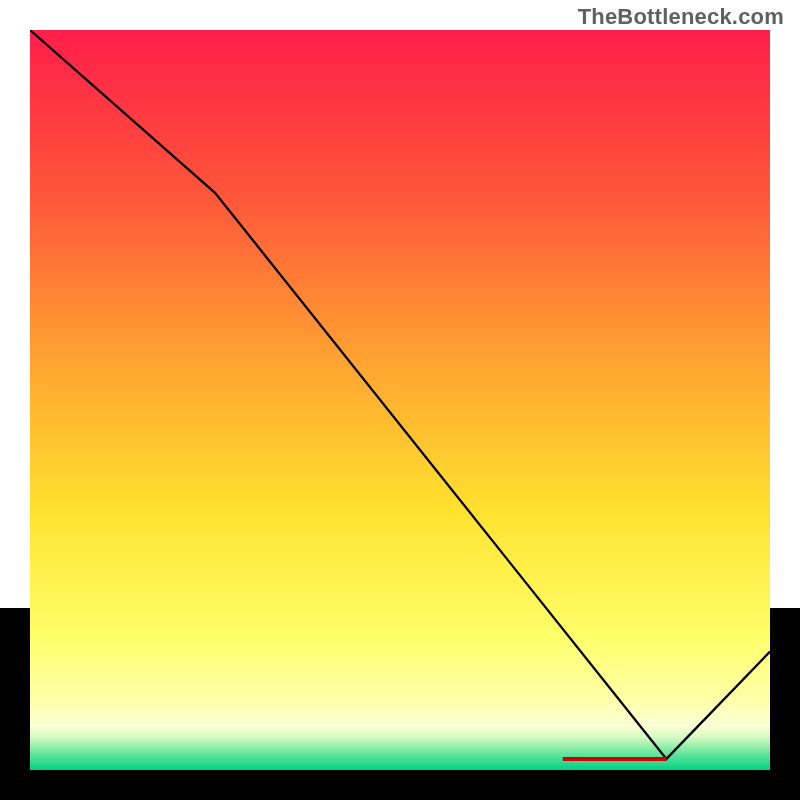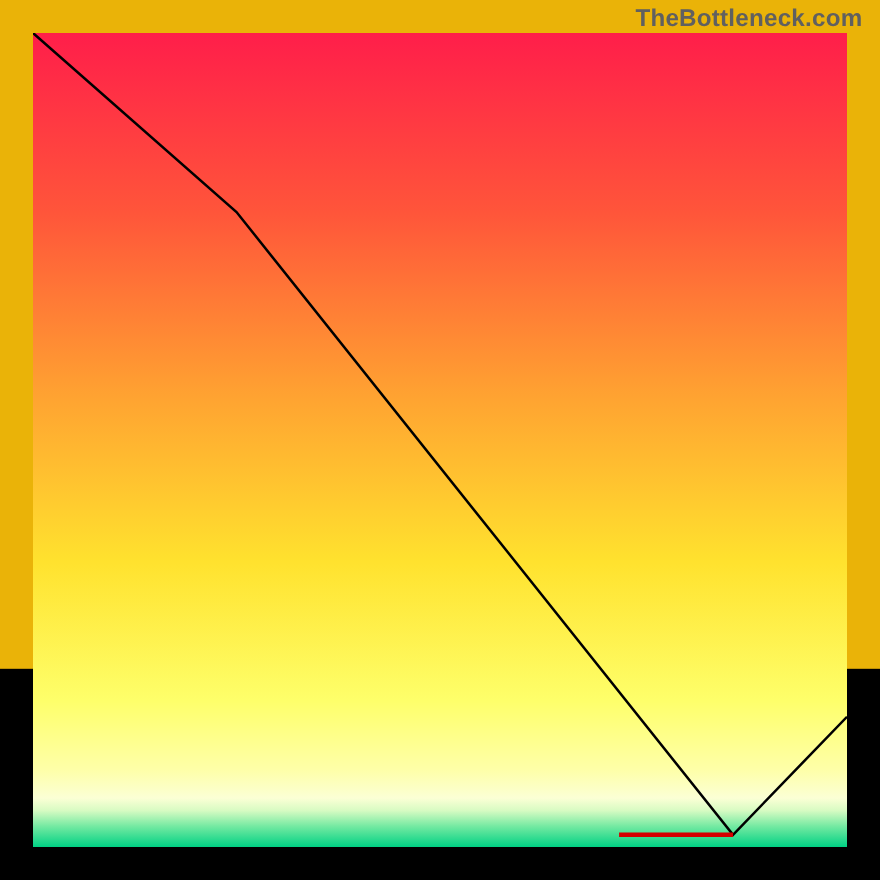--- a/index.html
+++ b/index.html
@@ -8,21 +8,21 @@
     width: 800px;
     height: 800px;
     background: #000;
     overflow: hidden;
     font-family: Arial, Helvetica, sans-serif;
   }
   .outer {
     position: relative;
     width: 800px;
     height: 608px;
-    background: #eab308;
+    background: #ffffff;
   }
   .watermark {
     position: absolute;
     top: 4px;
     right: 16px;
     color: #606060;
     font-size: 22px;
     font-weight: 600;
     letter-spacing: 0.2px;
     z-index: 20;

